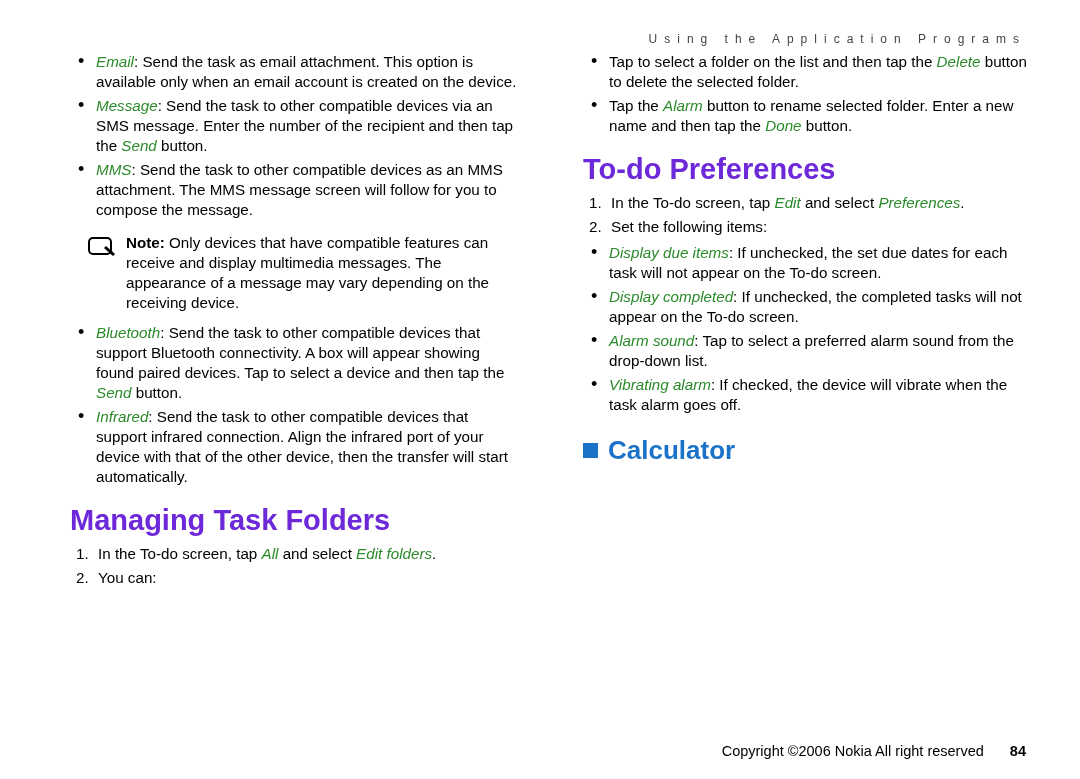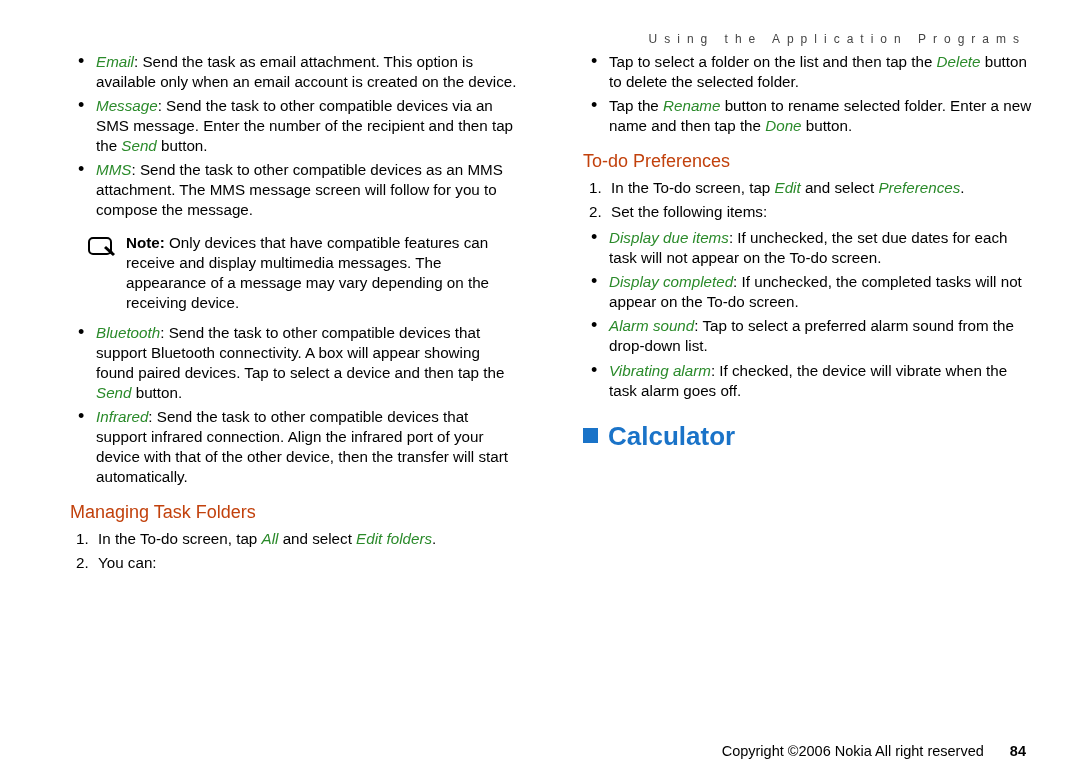--- a/index.html
+++ b/index.html
@@ -70,23 +70,23 @@
     position: relative;
     margin-bottom: 4px;
   }
   ol li::before {
     content: counter(item) ".";
     position: absolute;
     left: 4px;
   }
   .green { color: #2a8a2a; font-style: italic; }
   h2 {
-    color: #c2410c;
-    font-size: 18px;
-    font-weight: 400;
+    color: #6d28d9;
+    font-size: 29px;
+    font-weight: 700;
     margin: 14px 0 4px 0;
   }
   h1 {
     color: #1a73c8;
     font-size: 26px;
     font-weight: 700;
     margin: 18px 0 4px 0;
     display: flex;
     align-items: center;
     gap: 10px;
@@ -167,21 +167,21 @@
         <li>You can:</li>
       </ol>
     </div>
 
     <div class="col">
       <ul>
         <li>
           <span> Tap to select a folder on the list and then tap the </span><span class="green">Delete</span><span> button to delete the selected folder.</span>
         </li>
         <li>
-          <span>Tap the </span><span class="green">Rename</span><span> button to rename selected folder. Enter a new name and then tap the </span><span class="green">Done</span><span> button.</span>
+          <span>Tap the </span><span class="green">Alarm</span><span> button to rename selected folder. Enter a new name and then tap the </span><span class="green">Done</span><span> button.</span>
         </li>
       </ul>
 
       <h2>To-do Preferences</h2>
       <ol>
         <li>
           <span>In the To-do screen, tap </span><span class="green">Edit</span><span> and select </span><span class="green">Preferences</span><span>.</span>
         </li>
         <li>Set the following items:</li>
       </ol>

